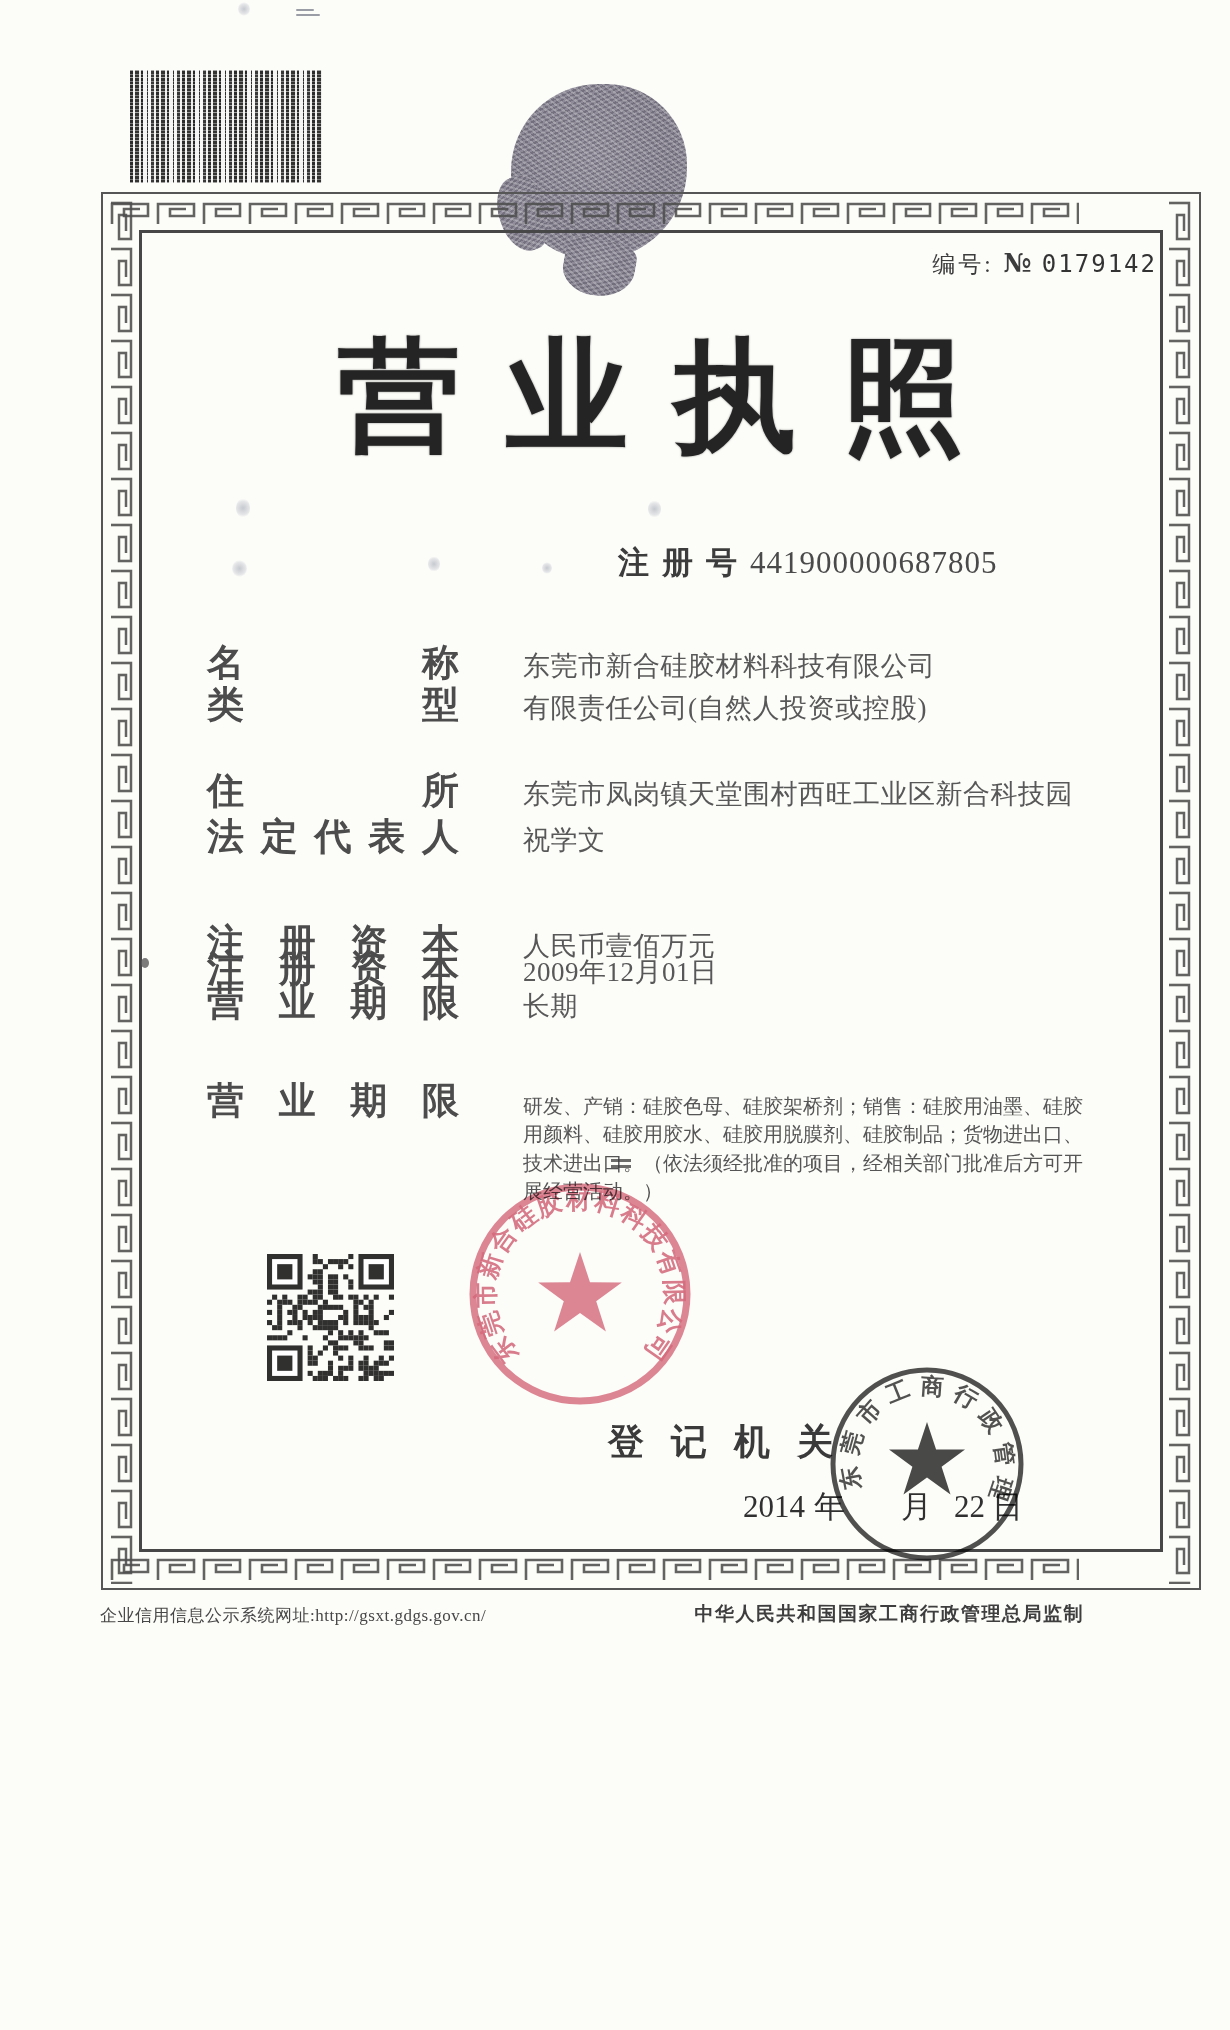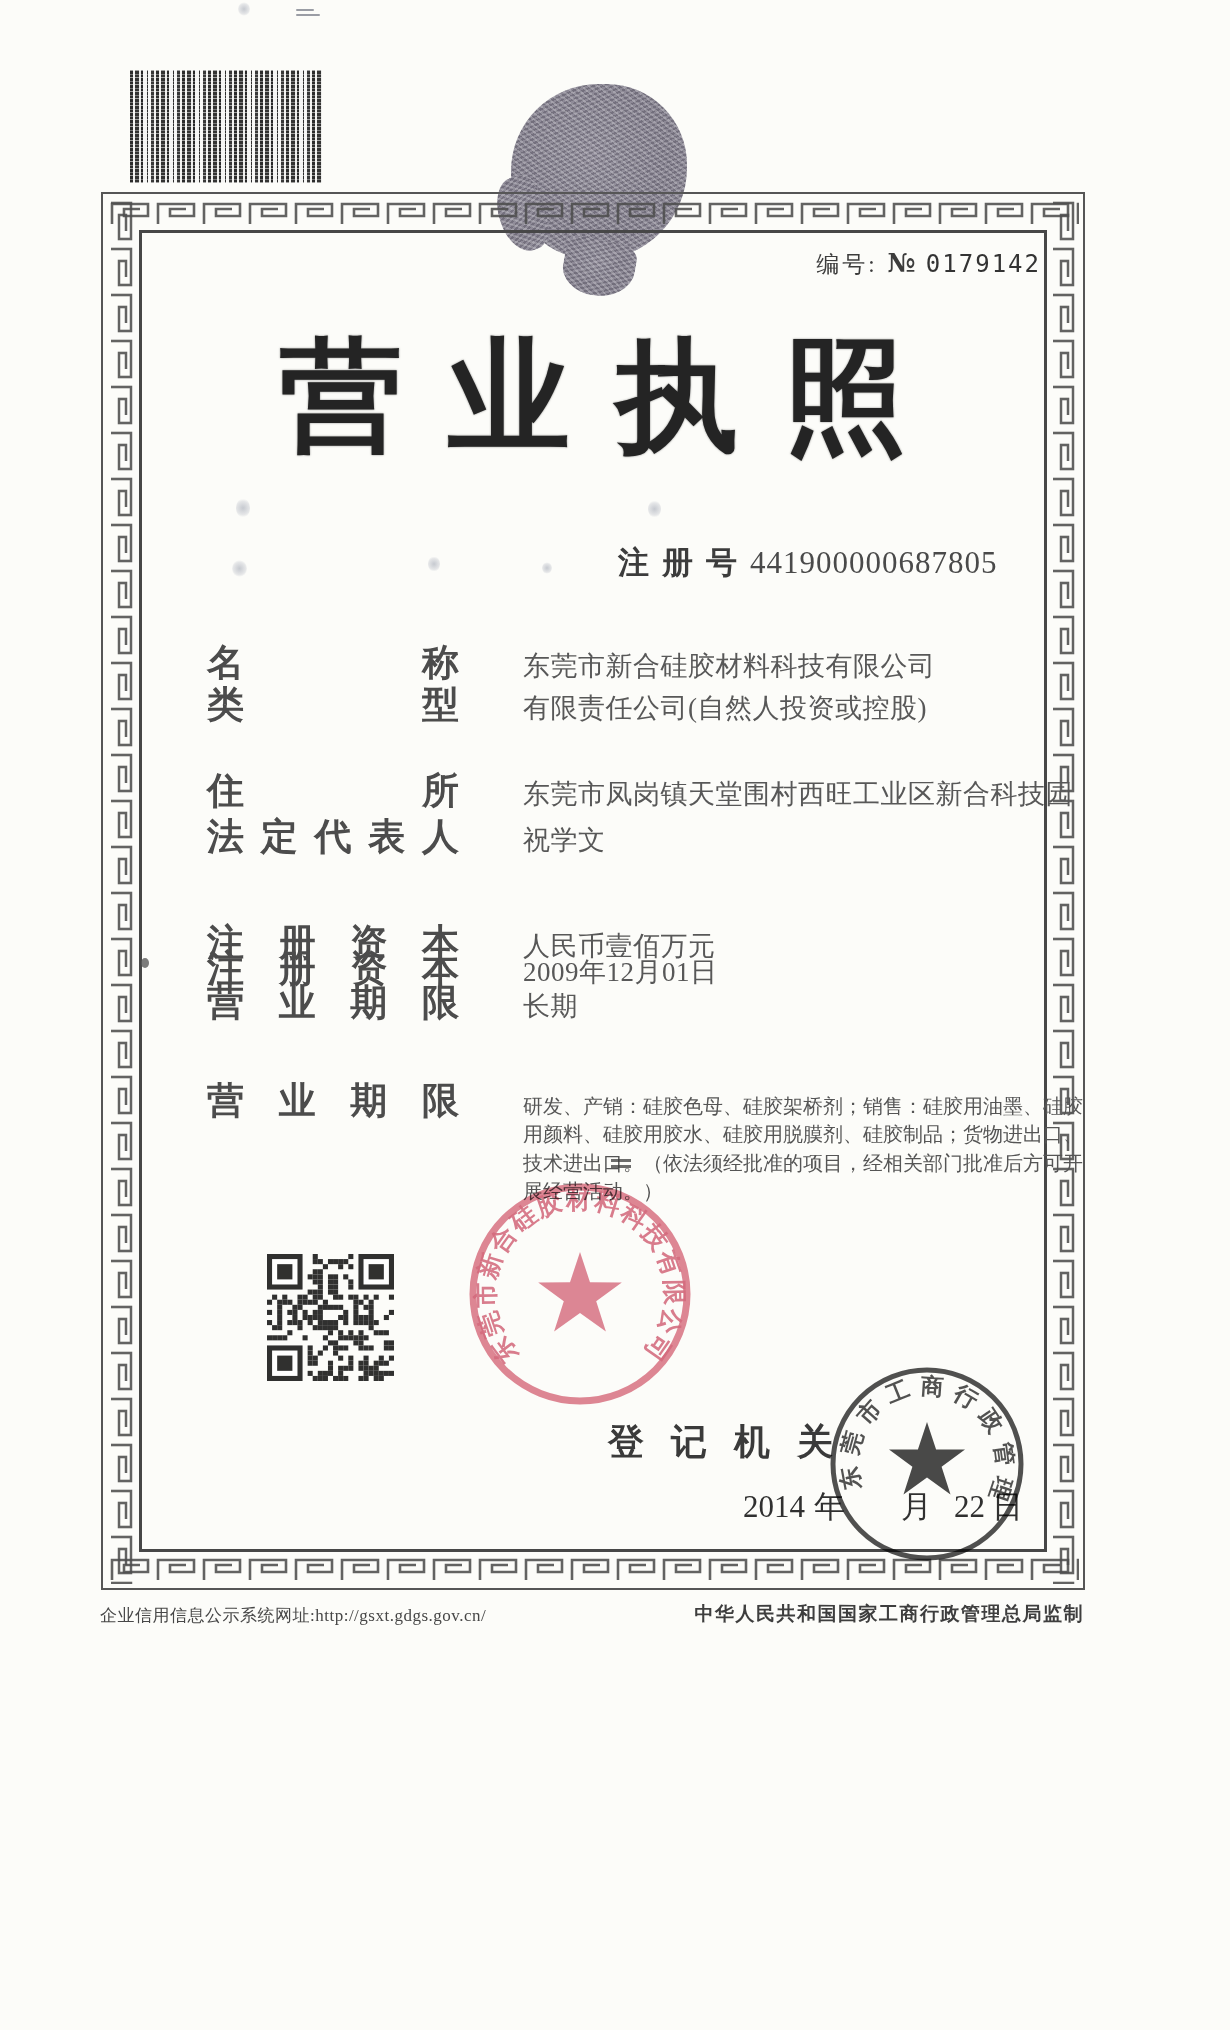--- a/index.html
+++ b/index.html
@@ -34,21 +34,21 @@
       repeating-linear-gradient(37deg, rgba(255,255,255,.22) 0 2px, transparent 2px 5px),
       repeating-linear-gradient(-24deg, rgba(38,34,50,.30) 0 2px, transparent 2px 4px),
       radial-gradient(circle at 45% 40%, #8f8b99 0%, #827e8c 55%, #8a8694 78%, #9390a0 100%);
   }
   .emblem .main{left:6px;top:0;width:176px;height:176px;border-radius:52% 48% 55% 50%;}
   .emblem .tail{left:58px;top:156px;width:72px;height:56px;border-radius:22% 30% 58% 50%;transform:rotate(10deg);}
   .emblem .ribbon{left:-6px;top:92px;width:46px;height:76px;border-radius:60% 40% 50% 60%;transform:rotate(-18deg);}
 
   
   .frame{
-    position:absolute;left:101px;top:192px;width:984px;height:1398px;
+    position:absolute;left:101px;top:192px;width:1100px;height:1398px;
     border:2px solid #565656;box-sizing:border-box;
   }
   .band{position:absolute;opacity:.88;}
   .band-top{left:4px;top:4px;}
   .band-bottom{left:4px;bottom:4px;}
   .band-left{left:4px;top:4px;}
   .band-right{right:4px;top:4px;}
   .inner-line{position:absolute;left:36px;top:36px;right:36px;bottom:36px;border:3px solid #474747;}
 
   

